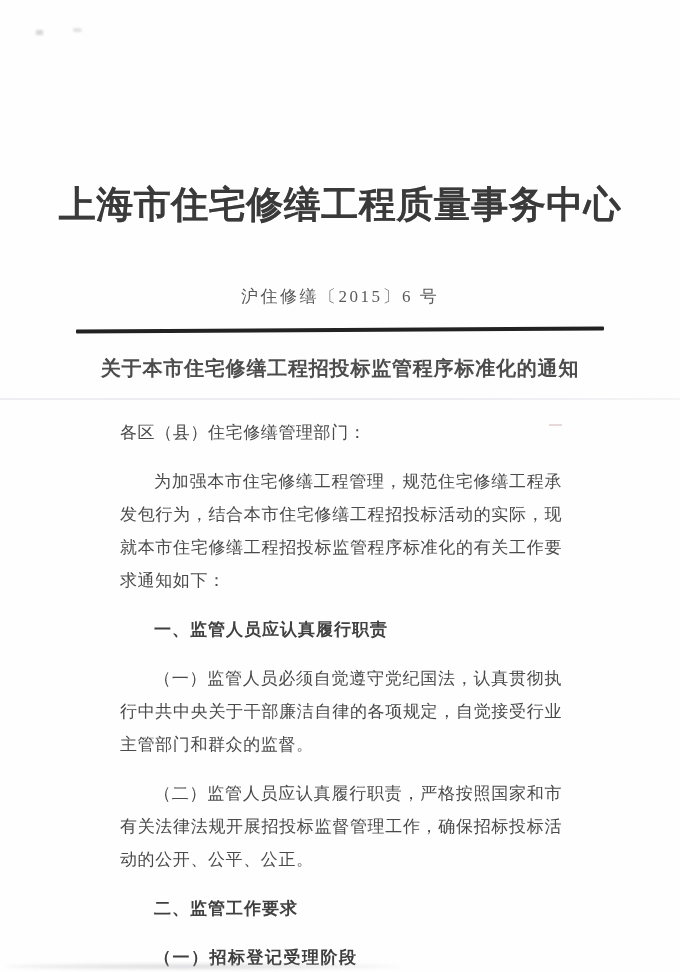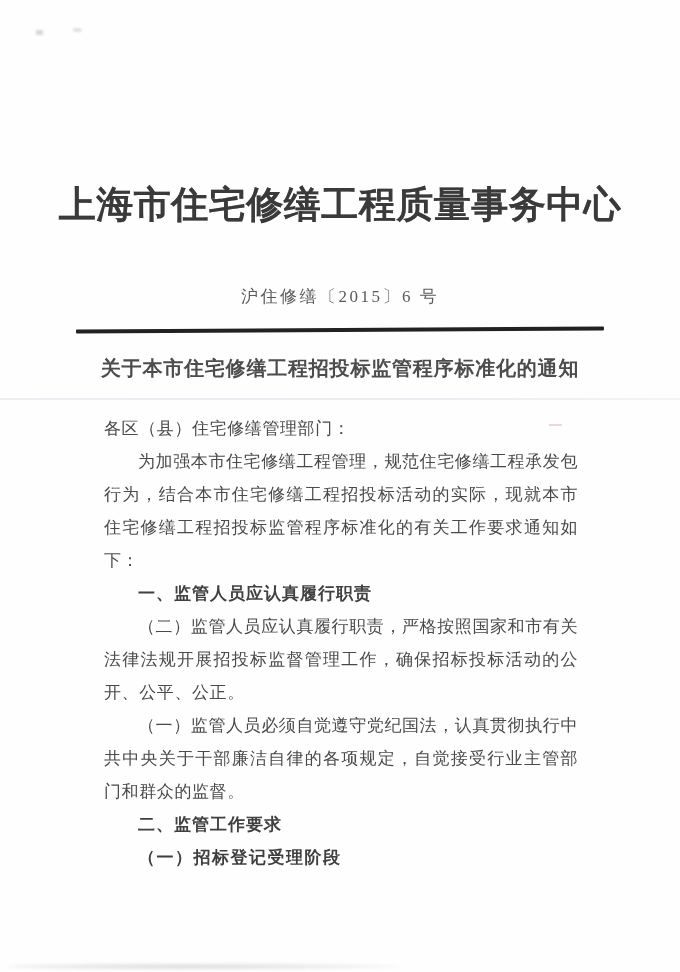--- a/index.html
+++ b/index.html
@@ -88,21 +88,21 @@
     margin: 12px 0 0 104px;
     width: 474px;
     font-size: 17px;
     line-height: 33px;
     letter-spacing: 0.6px;
     color: #4a4a4a;
     text-align: justify;
     text-justify: inter-ideograph;
     font-family: "Liberation Serif", "DejaVu Serif", serif;
   }
-  .doc-body p { margin: 0; }
+  .doc-body p { margin: 16px; }
   .para-indent { text-indent: 2em; }
   .heading-hei {
     text-indent: 2em;
     font-weight: bold;
     color: #404040;
     font-family: "Liberation Sans", "DejaVu Sans", sans-serif;
     letter-spacing: 1px;
   }
   .heading-kai {
     text-indent: 2em;
@@ -128,19 +128,19 @@
   <div class="separator-rule"></div>
 
   <h2 class="subject-title">关于本市住宅修缮工程招投标监管程序标准化的通知</h2>
 
   <div class="fold-line"></div>
 
   <div class="doc-body">
     <p class="salutation">各区（县）住宅修缮管理部门：</p>
     <p class="para-indent">为加强本市住宅修缮工程管理，规范住宅修缮工程承发包行为，结合本市住宅修缮工程招投标活动的实际，现就本市住宅修缮工程招投标监管程序标准化的有关工作要求通知如下：</p>
     <p class="heading-hei">一、监管人员应认真履行职责</p>
+    <p class="para-indent">（一）监管人员必须自觉遵守党纪国法，认真贯彻执行中共中央关于干部廉洁自律的各项规定，自觉接受行业主管部门和群众的监督。</p>
     <p class="para-indent">（二）监管人员应认真履行职责，严格按照国家和市有关法律法规开展招投标监督管理工作，确保招标投标活动的公开、公平、公正。</p>
-    <p class="para-indent">（一）监管人员必须自觉遵守党纪国法，认真贯彻执行中共中央关于干部廉洁自律的各项规定，自觉接受行业主管部门和群众的监督。</p>
     <p class="heading-hei">二、监管工作要求</p>
     <p class="heading-kai">（一）招标登记受理阶段</p>
   </div>
 
 </div>
 
 </body></html>

